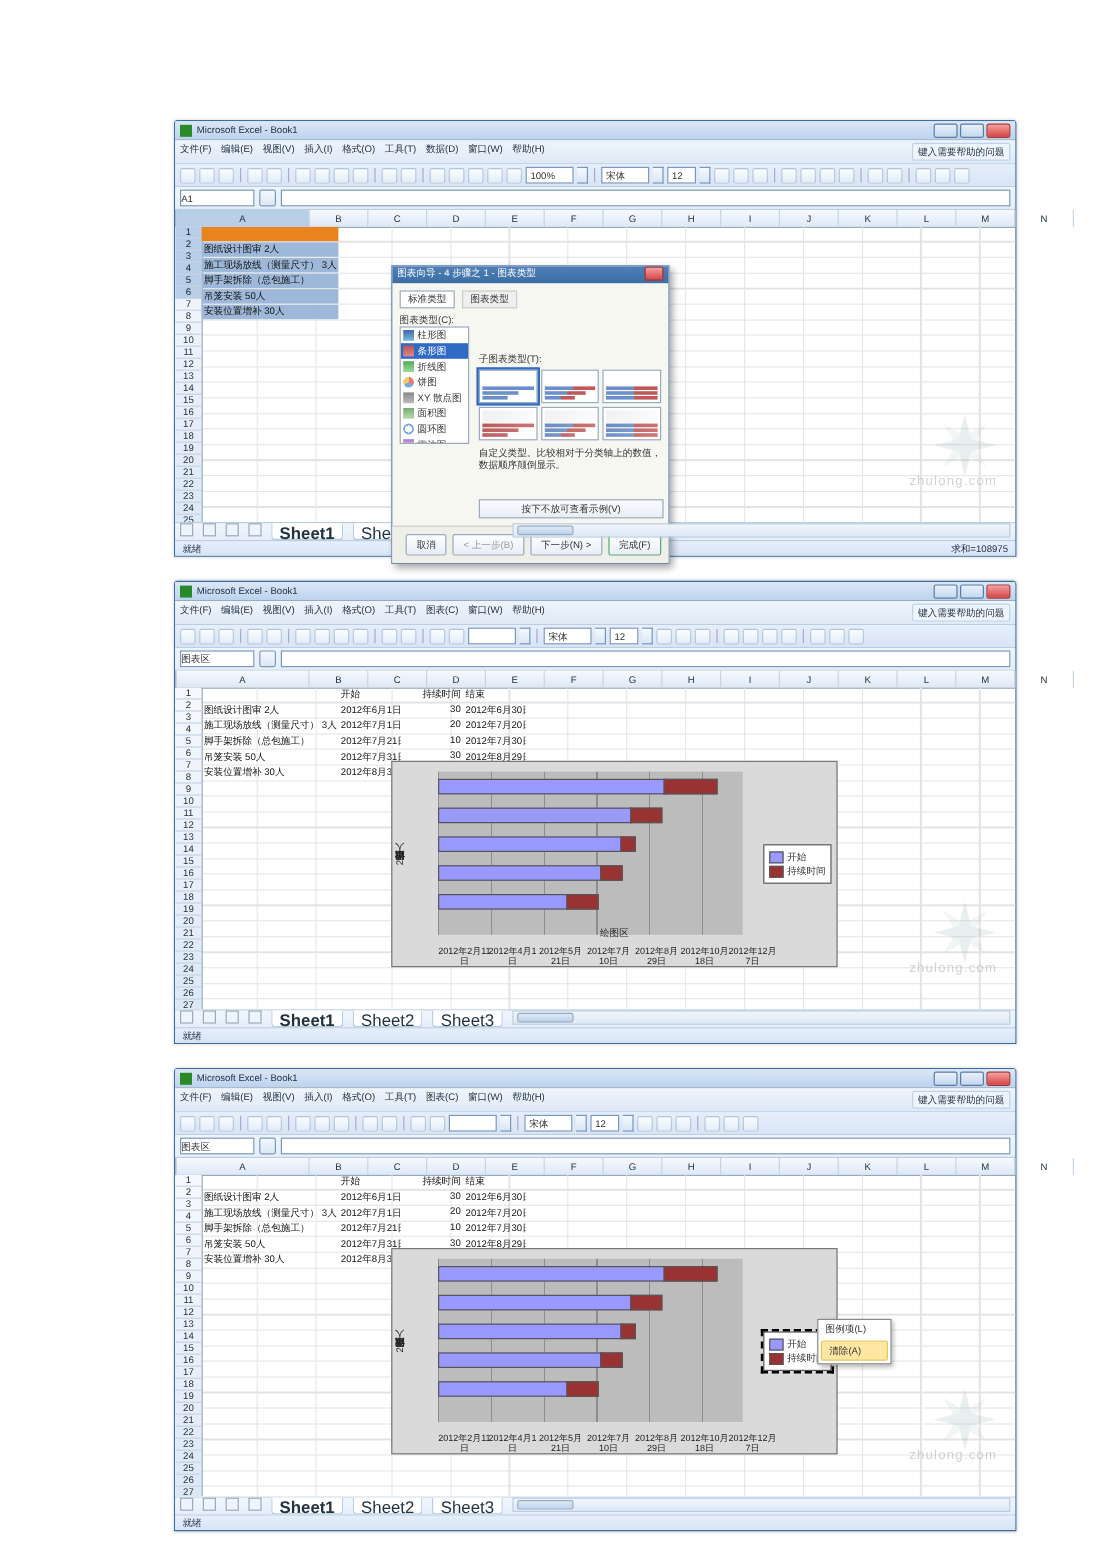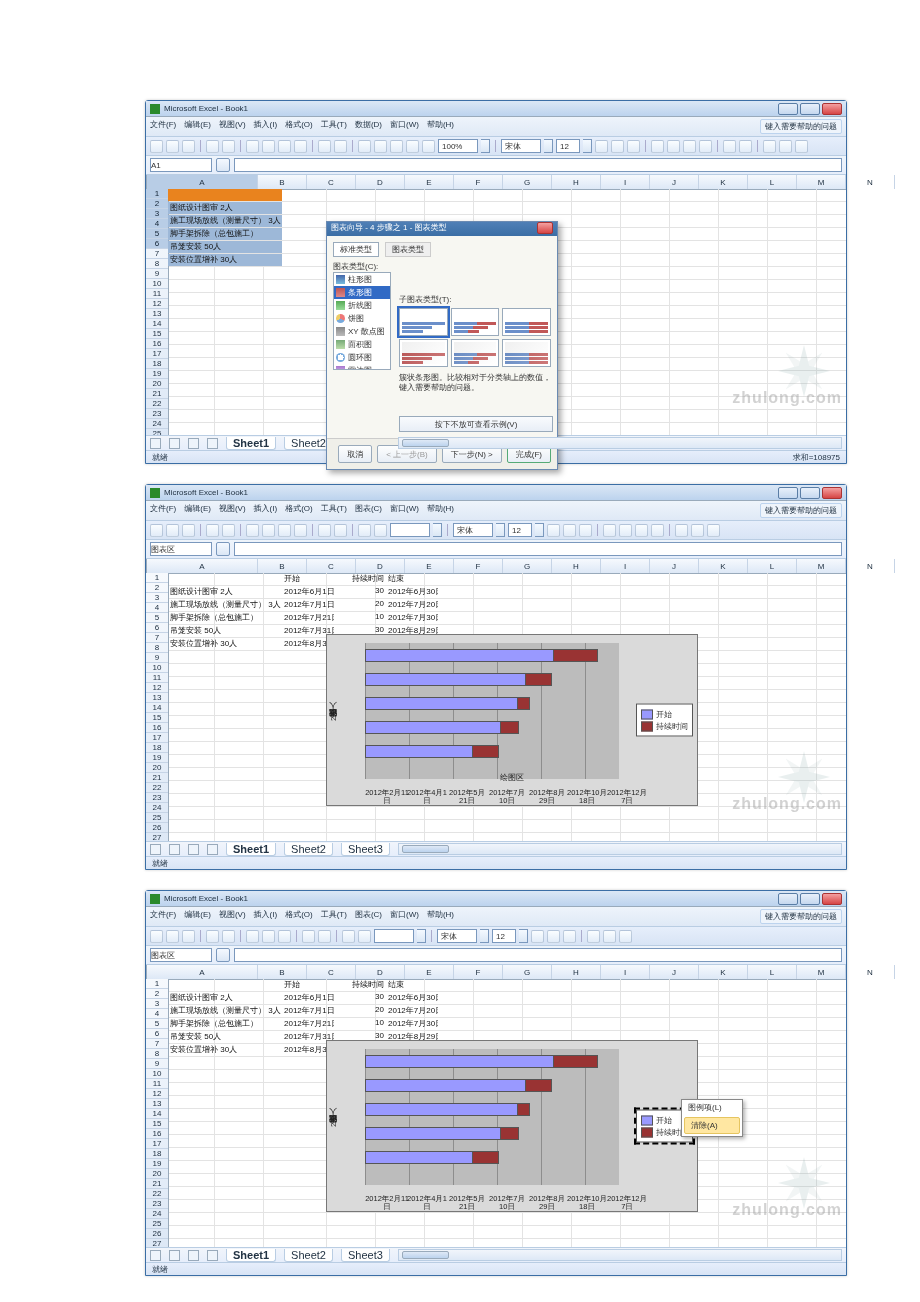--- a/index.html
+++ b/index.html
@@ -161,36 +161,35 @@
   .watermark-logo {
     position:absolute; right:16px; bottom:38px;
     width:52px; height:52px; opacity:.18; pointer-events:none;
   }
   .watermark-logo::before, .watermark-logo::after {
     content:""; position:absolute; inset:0; background:#8aa;
     clip-path: polygon(50% 0,60% 40%,100% 50%,60% 60%,50% 100%,40% 60%,0 50%,40% 40%);
   }
   .watermark-logo::after { transform: rotate(45deg); opacity:.6; }
   .watermark-txt {
-    position:absolute; right:4px; bottom:28px;
-    font-size:16px; letter-spacing:1px; color:#9c9c9c; opacity:.45;
+    position:absolute; right:15px; bottom:28px;
+    font-size:11px; letter-spacing:1px; color:#9c9c9c; opacity:.45;
     pointer-events:none;
-    font-weight:bold;
   }
   .big-watermark {
     position:absolute; left:50%; top:45%; transform:translate(-50%,-50%);
     font-size:44px; font-weight:600; color:#bfbfbf; opacity:.35;
     letter-spacing:2px; pointer-events:none; white-space:nowrap;
   }
 
   .tabsbar {
     height:14px; border-top:1px solid #b9cde3;
     background:linear-gradient(#f1f5fb,#e6eefb);
-    display:flex; align-items:center;
-    padding:0 4px; gap:8px; font-size:11px; color:#234;
+    display:flex; 
+    padding:0 4px; gap:8px; font-size:14px; color:#234;
   }
   .tabctl { width:9px; height:9px; border:1px solid #9ab; background:#eef4fb; }
   .sheet-tab { padding:0 6px; border:1px solid #b9cde3; border-top:none;
     border-radius:0 0 3px 3px; background:#fefefe; }
   .sheet-tab.active { background:#fff; font-weight:bold; }
   .hscroll { margin-left:auto; flex:1; height:10px;
     background:linear-gradient(#f1f5fb,#dde8f6);
     border:1px solid #b9cde3; position:relative; }
   .hscroll::after {
     content:""; position:absolute; left:3px; top:1px; width:45px; height:6px;
@@ -545,21 +544,21 @@
                     <div class="tb r"></div>
                     <div class="tb r" style="width:80%"></div>
                     <div class="tb r" style="width:60%"></div>
                   </div>
               <div class="thumb threeD stk">
                     <div class="tb r" style="width:100%"></div>
                     <div class="tb r" style="width:100%"></div>
                     <div class="tb r" style="width:100%"></div>
                   </div>
             </div>
-            <div class="subdesc">簇状条形图。比较相对于分类轴上的数值，键入需要帮助的问题。</div>
+            <div class="subdesc">自定义类型。比较相对于分类轴上的数值，数据顺序颠倒显示。</div>
             <div class="previewbtn">按下不放可查看示例(V)</div>
           </div>
         </div>
       </div>
       <div class="dbuttons">
         <div class="dbtn">取消</div>
         <div class="dbtn disabled">&lt; 上一步(B)</div>
         <div class="dbtn">下一步(N) &gt;</div>
         <div class="dbtn primary">完成(F)</div>
       </div>

